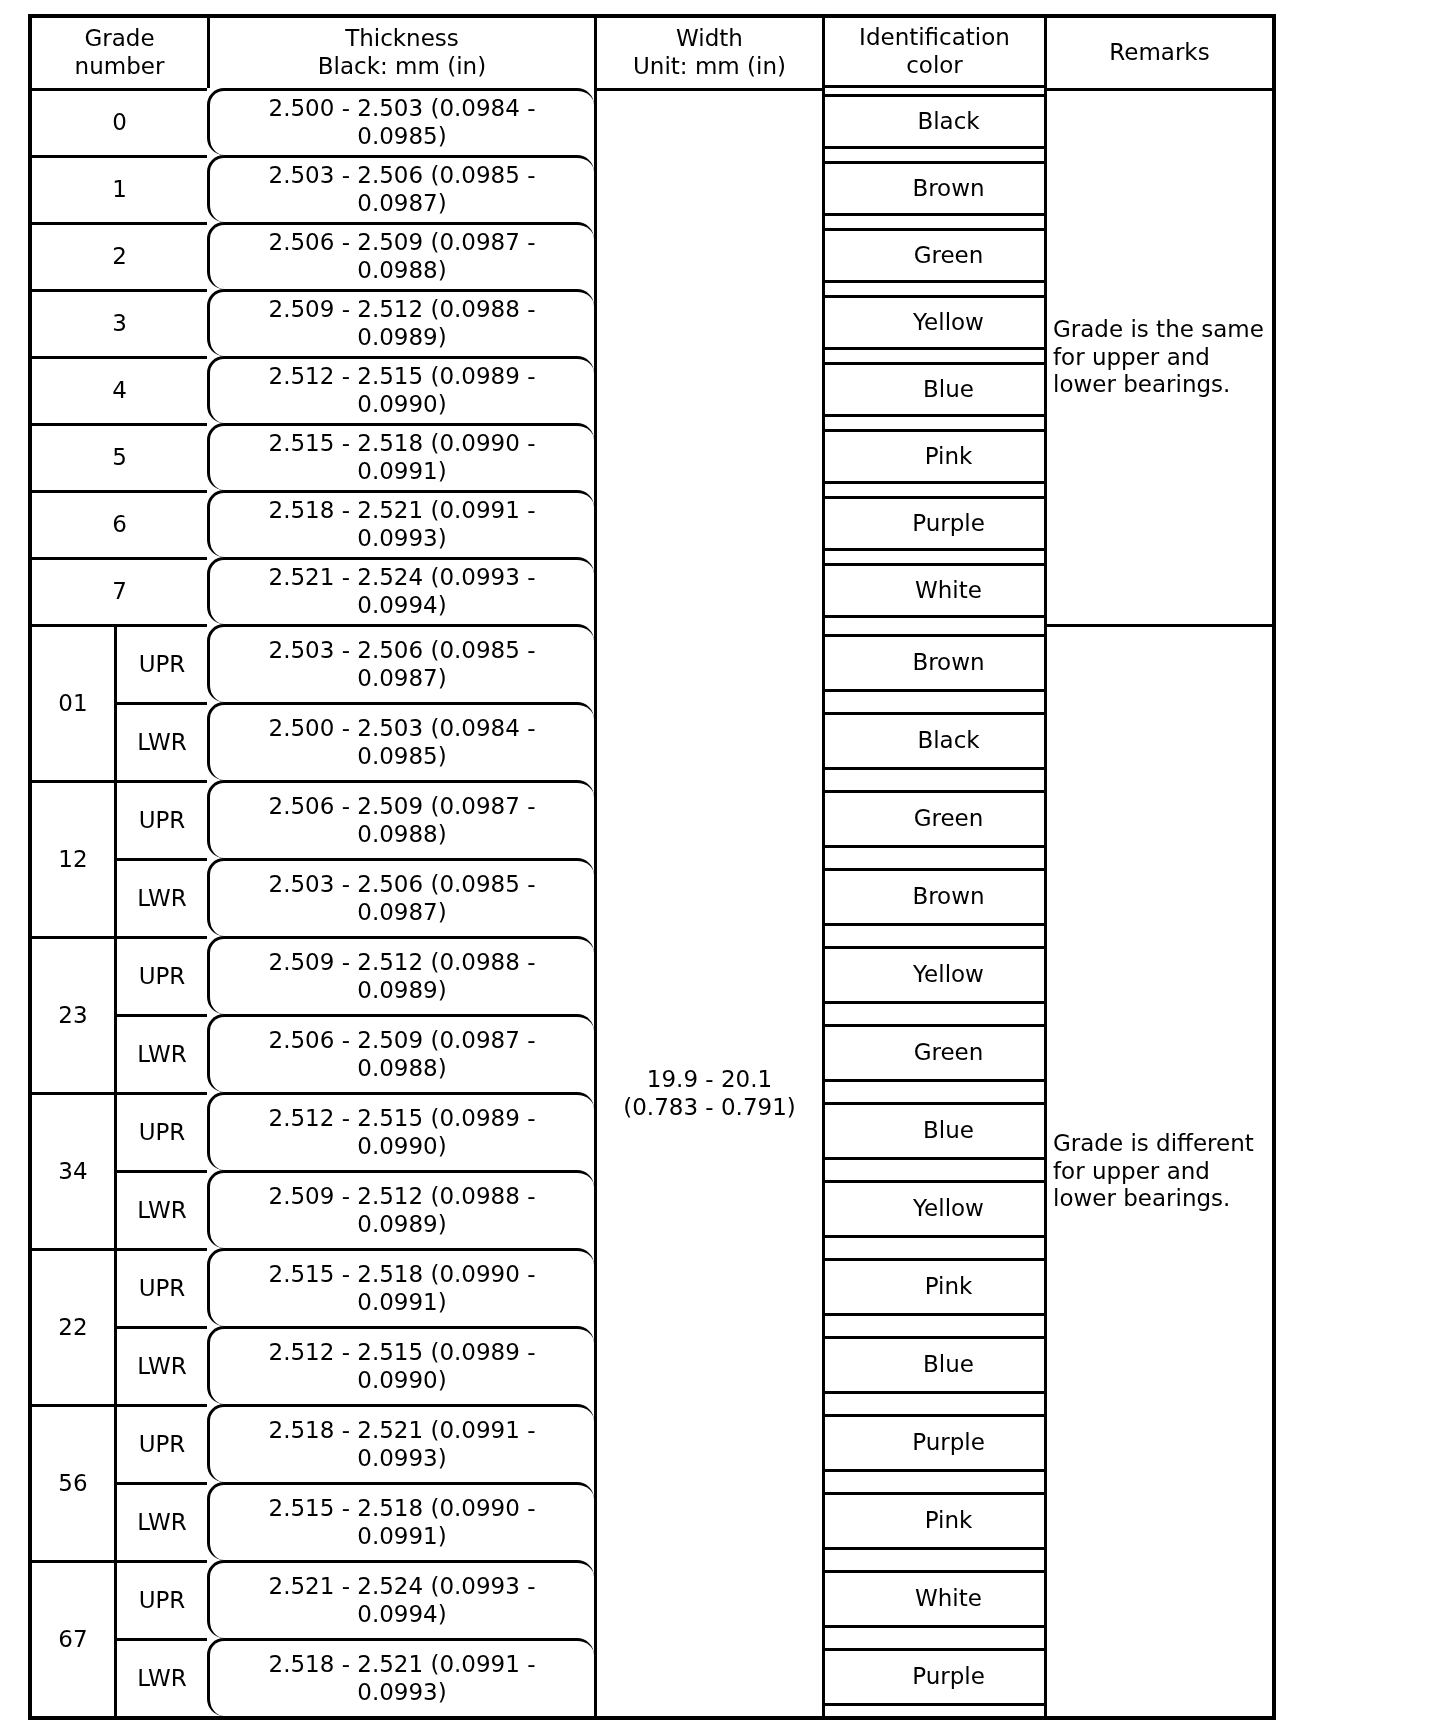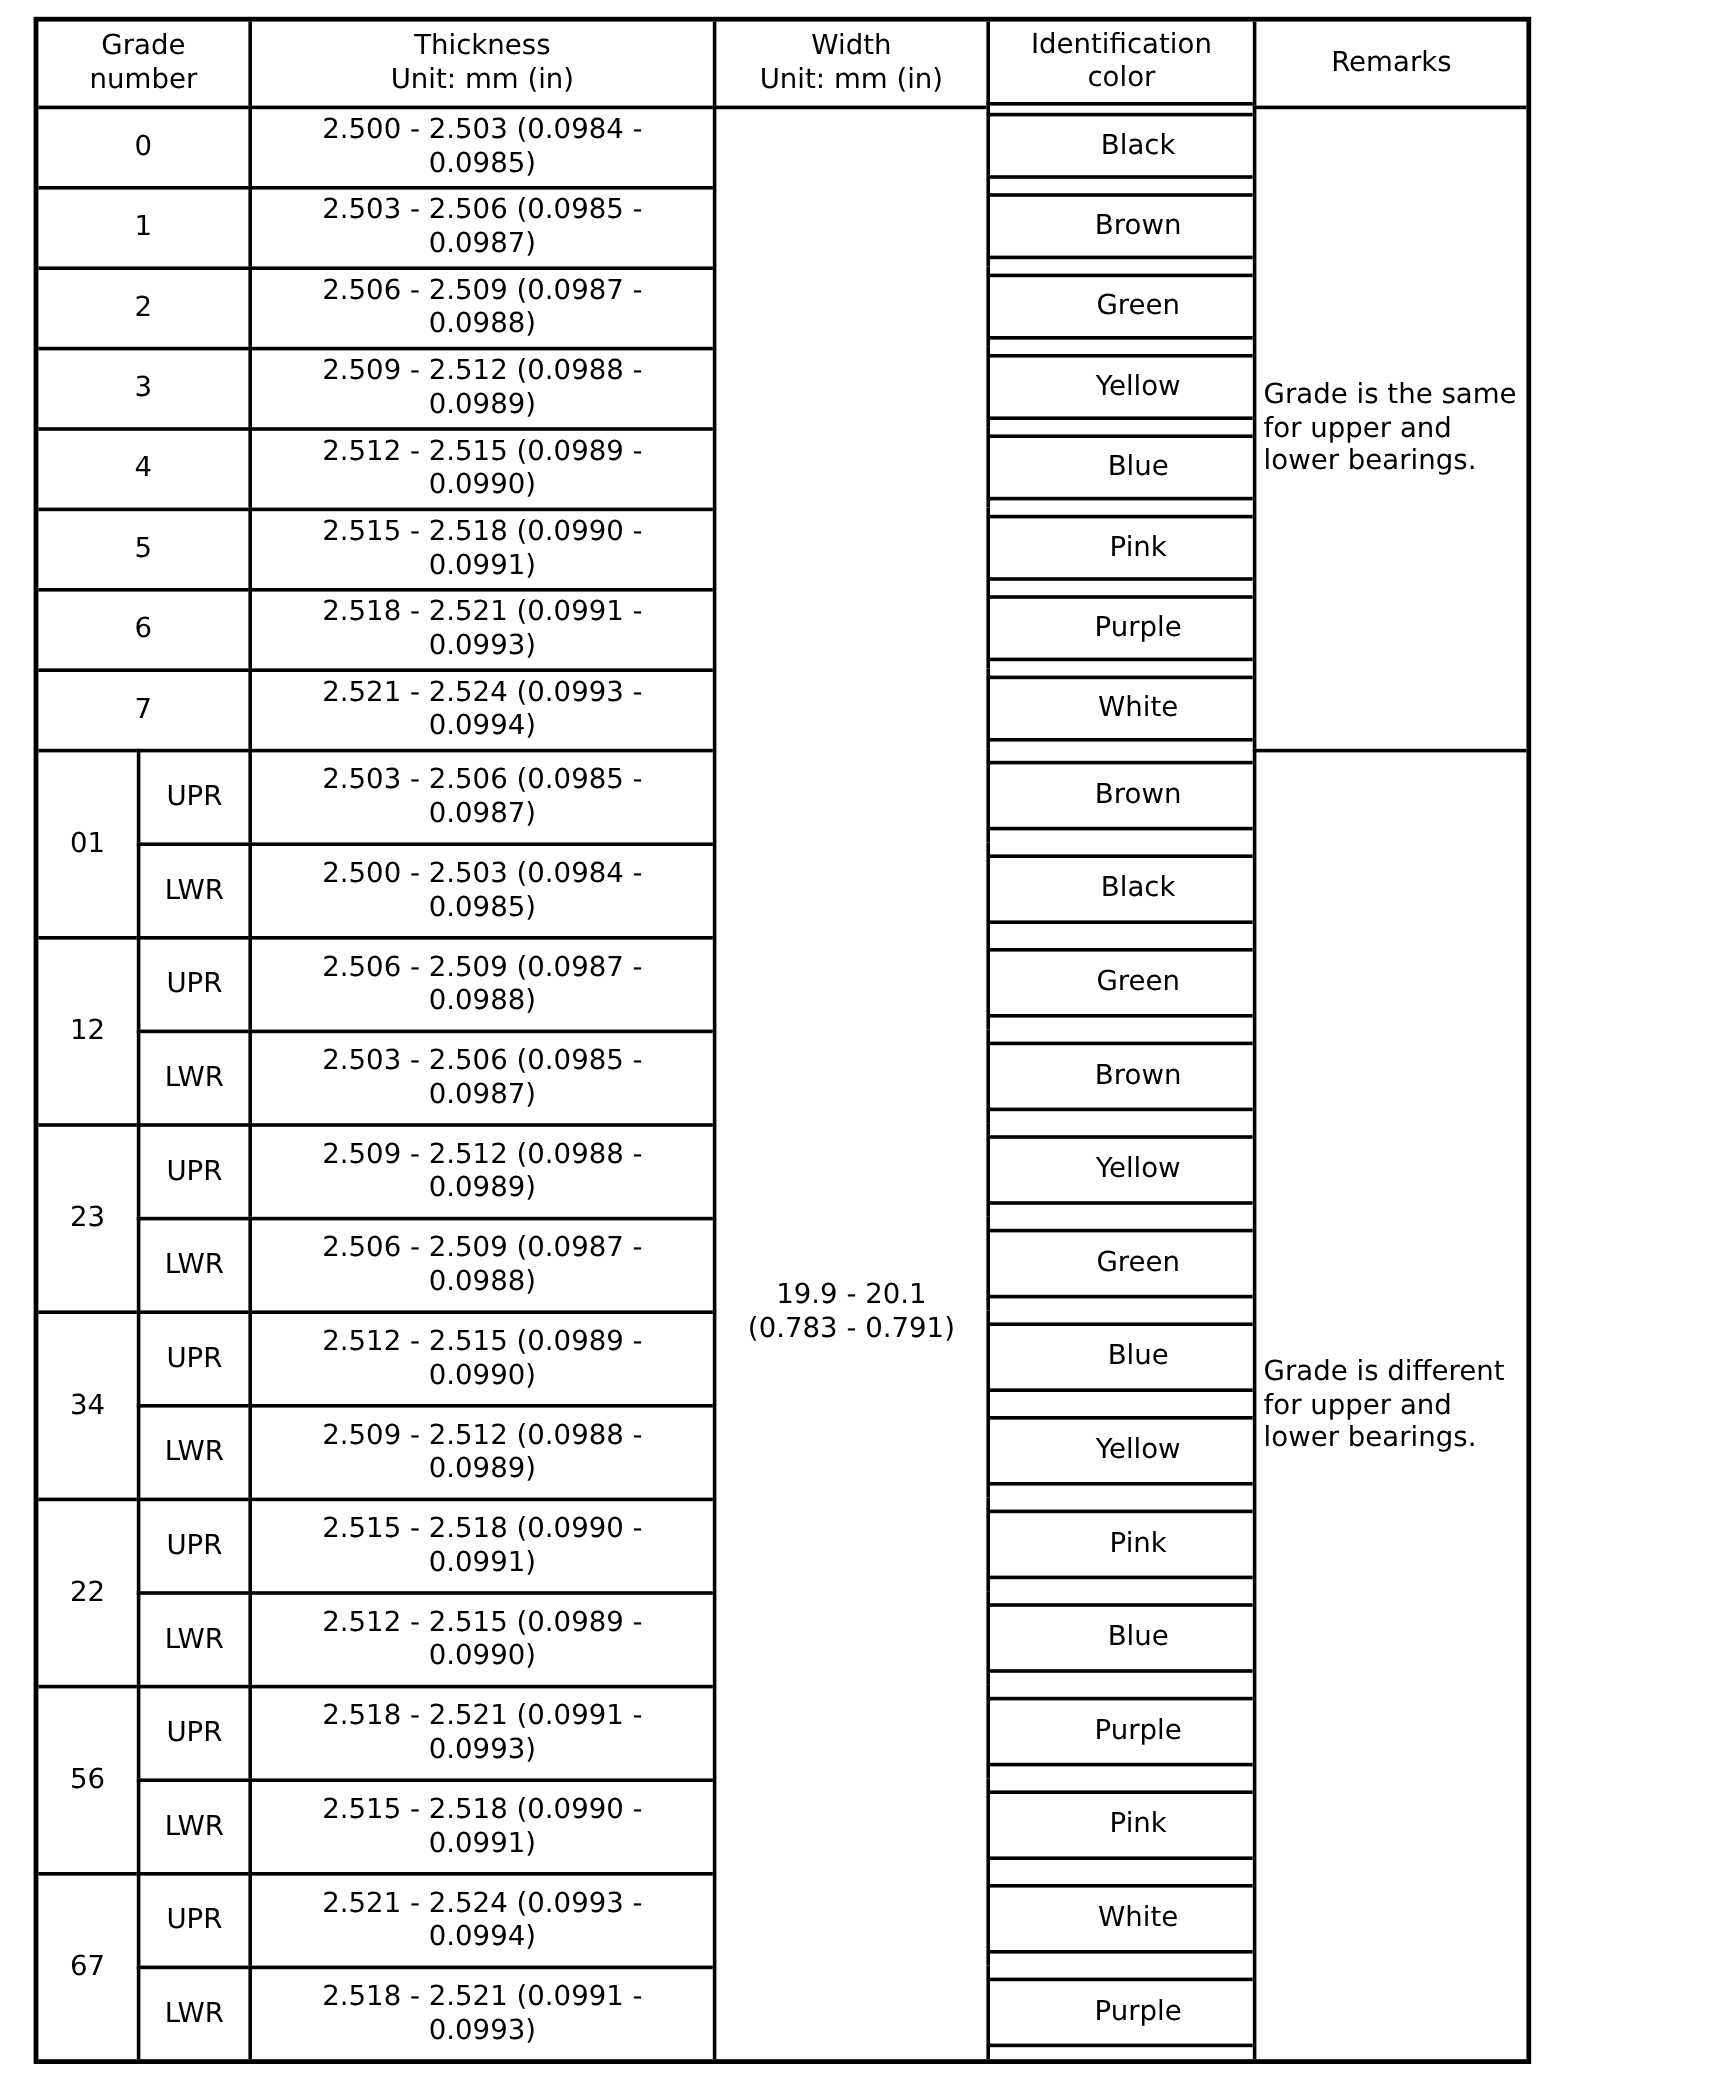--- a/index.html
+++ b/index.html
@@ -25,21 +25,21 @@
     justify-content: center;
     text-align: center;
     font-size: 23px;
     line-height: 1.2;
     overflow: hidden;
   }
   .pre { white-space: pre-line; }
   .bl { border-left: 3px solid #000; }
   .bt { border-top: 3px solid #000; }
   .bb { border-bottom: 3px solid #000; }
-  .thickness { padding: 2px 20px; }
+  .thickness { padding: 2px 20px; border-radius: 17px; }
   .remarks {
     justify-content: flex-start;
     text-align: left;
     padding: 0 6px;
     white-space: pre-line;
   }
   .width-cell { padding-top: 380px; }
   .ident { padding: 6px 0; align-items: stretch; }
   .ident-s2 { padding: 10px 0; }
   .ident-box {
@@ -54,21 +54,21 @@
 </style>
 </head>
 <body>
 
 <div class="page">
   <div class="grade-table">
 
     <div class="cell pre" style="grid-area:1/1/2/3">Grade
 number</div>
     <div class="cell pre bl" style="grid-area:1/3/2/4">Thickness
-Unit: mm (in)</div>
+Black: mm (in)</div>
     <div class="cell pre bl" style="grid-area:1/4/2/5">Width
 Unit: mm (in)</div>
     <div class="cell bl" style="grid-area:1/6/2/7">Remarks</div>
     <div class="cell pre bl bb" style="grid-area:1/5/2/6">Identification
 color</div>
 
     <div class="cell pre bl bt width-cell" style="grid-area:2/4/24/5">19.9 - 20.1
 (0.783 - 0.791)</div>
 
     <div class="cell bl bt remarks" style="grid-area:2/6/10/7">Grade is the same

